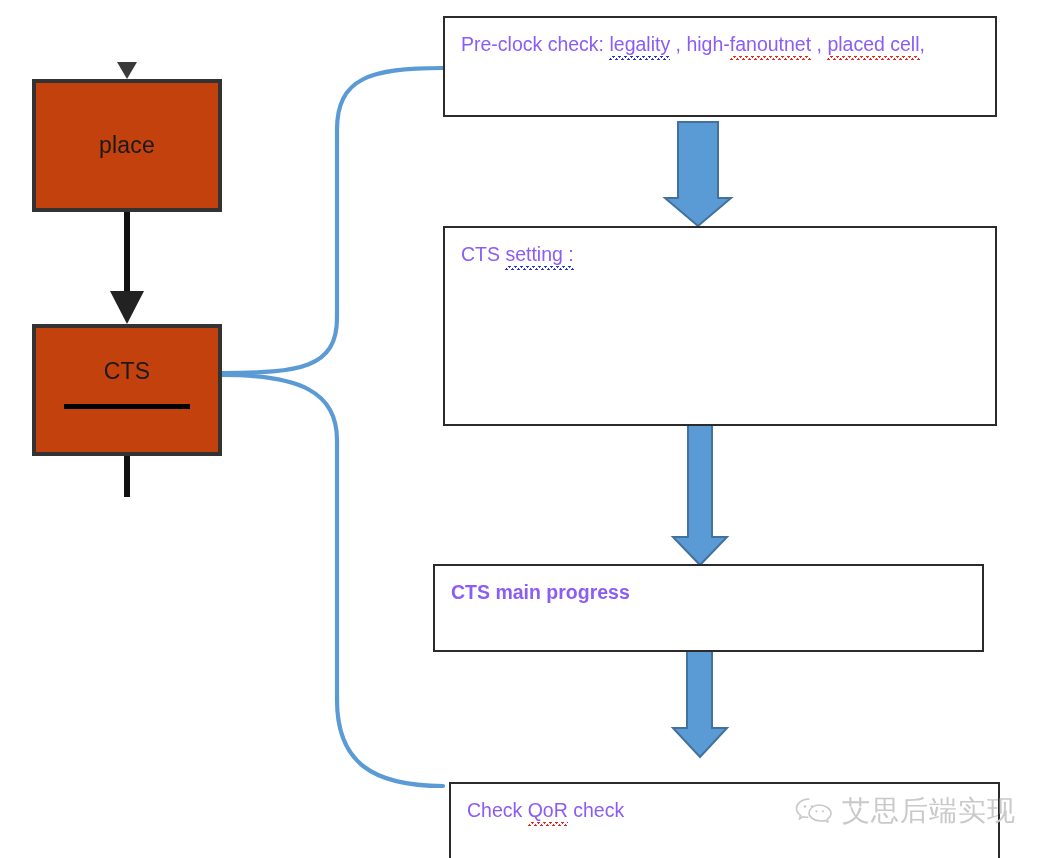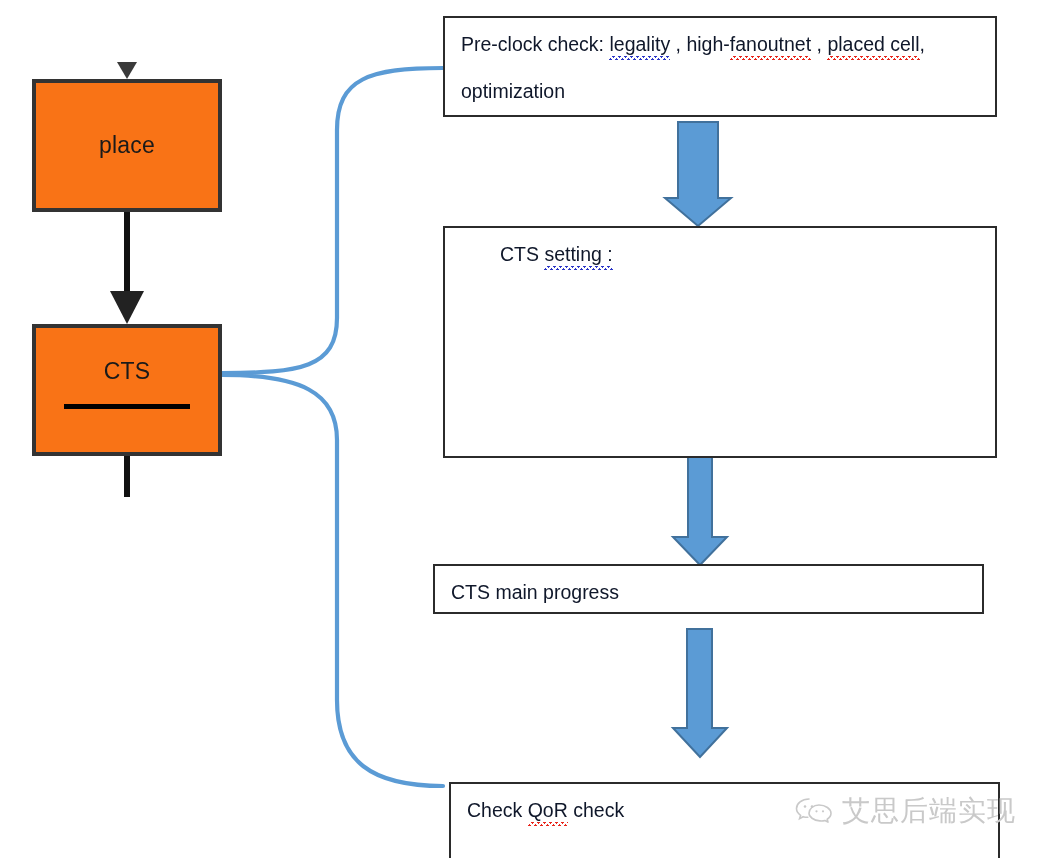--- a/index.html
+++ b/index.html
@@ -7,21 +7,21 @@
     width:1044px;height:858px;
     font-family:"Liberation Sans","DejaVu Sans",sans-serif;
     -webkit-font-smoothing:antialiased;
     overflow:hidden;
   }
   #canvas{position:relative;width:1044px;height:858px;background:#fff;}
 
   
   .green-box{
     position:absolute;
-    background:#f97316;
+    background:#c2410c;
     border:4px solid #333333;
     box-sizing:border-box;
     display:flex;
     align-items:center;
     justify-content:center;
     color:#1a1a1a;
   }
   .green-box .glabel{
     font-size:23px;
     line-height:1.1;
@@ -36,31 +36,31 @@
   #cts-box .underbar{
     width:126px;height:5px;background:#000;margin-top:20px;
   }
 
   
   .white-box{
     position:absolute;
     background:#ffffff;
     border:2px solid #2b2b2b;
     box-sizing:border-box;
-    color:#0f172a;
+    color:#8b5cf6;
     font-size:19.5px;
     line-height:1.25;
   }
   .white-box .txt{padding:14px 16px 0 16px;}
   .white-box .line{margin:0 0 23px 0;}
   .white-box .line:last-child{margin-bottom:0;}
 
   #box-preclock{left:443px;top:16px;width:554px;height:101px;}
-  #box-ctsset{left:443px;top:226px;width:554px;height:232px;padding-left:39px;}
-  #box-main{left:433px;top:564px;width:551px;height:50px;}
+  #box-ctsset{left:443px;top:226px;width:554px;height:200px;}
+  #box-main{left:433px;top:564px;width:551px;height:88px;font-weight:bold;}
   #box-qor{left:449px;top:782px;width:551px;height:108px;}
 
   
   .sq{position:relative;display:inline-block;}
   .sq::after{
     content:"";position:absolute;left:0;right:0;bottom:-4px;height:4px;
     background-repeat:repeat-x;
     background-size:6px 4px;
   }
   .sq-red::after{
@@ -142,21 +142,20 @@
   <div class="green-box" id="cts-box">
     <div class="inner">
       <span class="glabel">CTS</span>
       <span class="underbar"></span>
     </div>
   </div>
 
   <div class="white-box" id="box-preclock">
     <div class="txt">
         <div class="line"><span>Pre-clock check: </span><span class="sq sq-blue">legality</span><span> , high-</span><span class="sq sq-red">fanoutnet</span><span> , </span><span class="sq sq-red">placed  cell</span><span>,</span></div>
-        <div class="line"><span>optimization</span></div>
       </div>
   </div>
 
   <div class="white-box" id="box-ctsset">
     <div class="txt">
         <div class="line"><span>CTS </span><span class="sq sq-blue">setting :</span></div>
       </div>
   </div>
 
   <div class="white-box" id="box-main">

